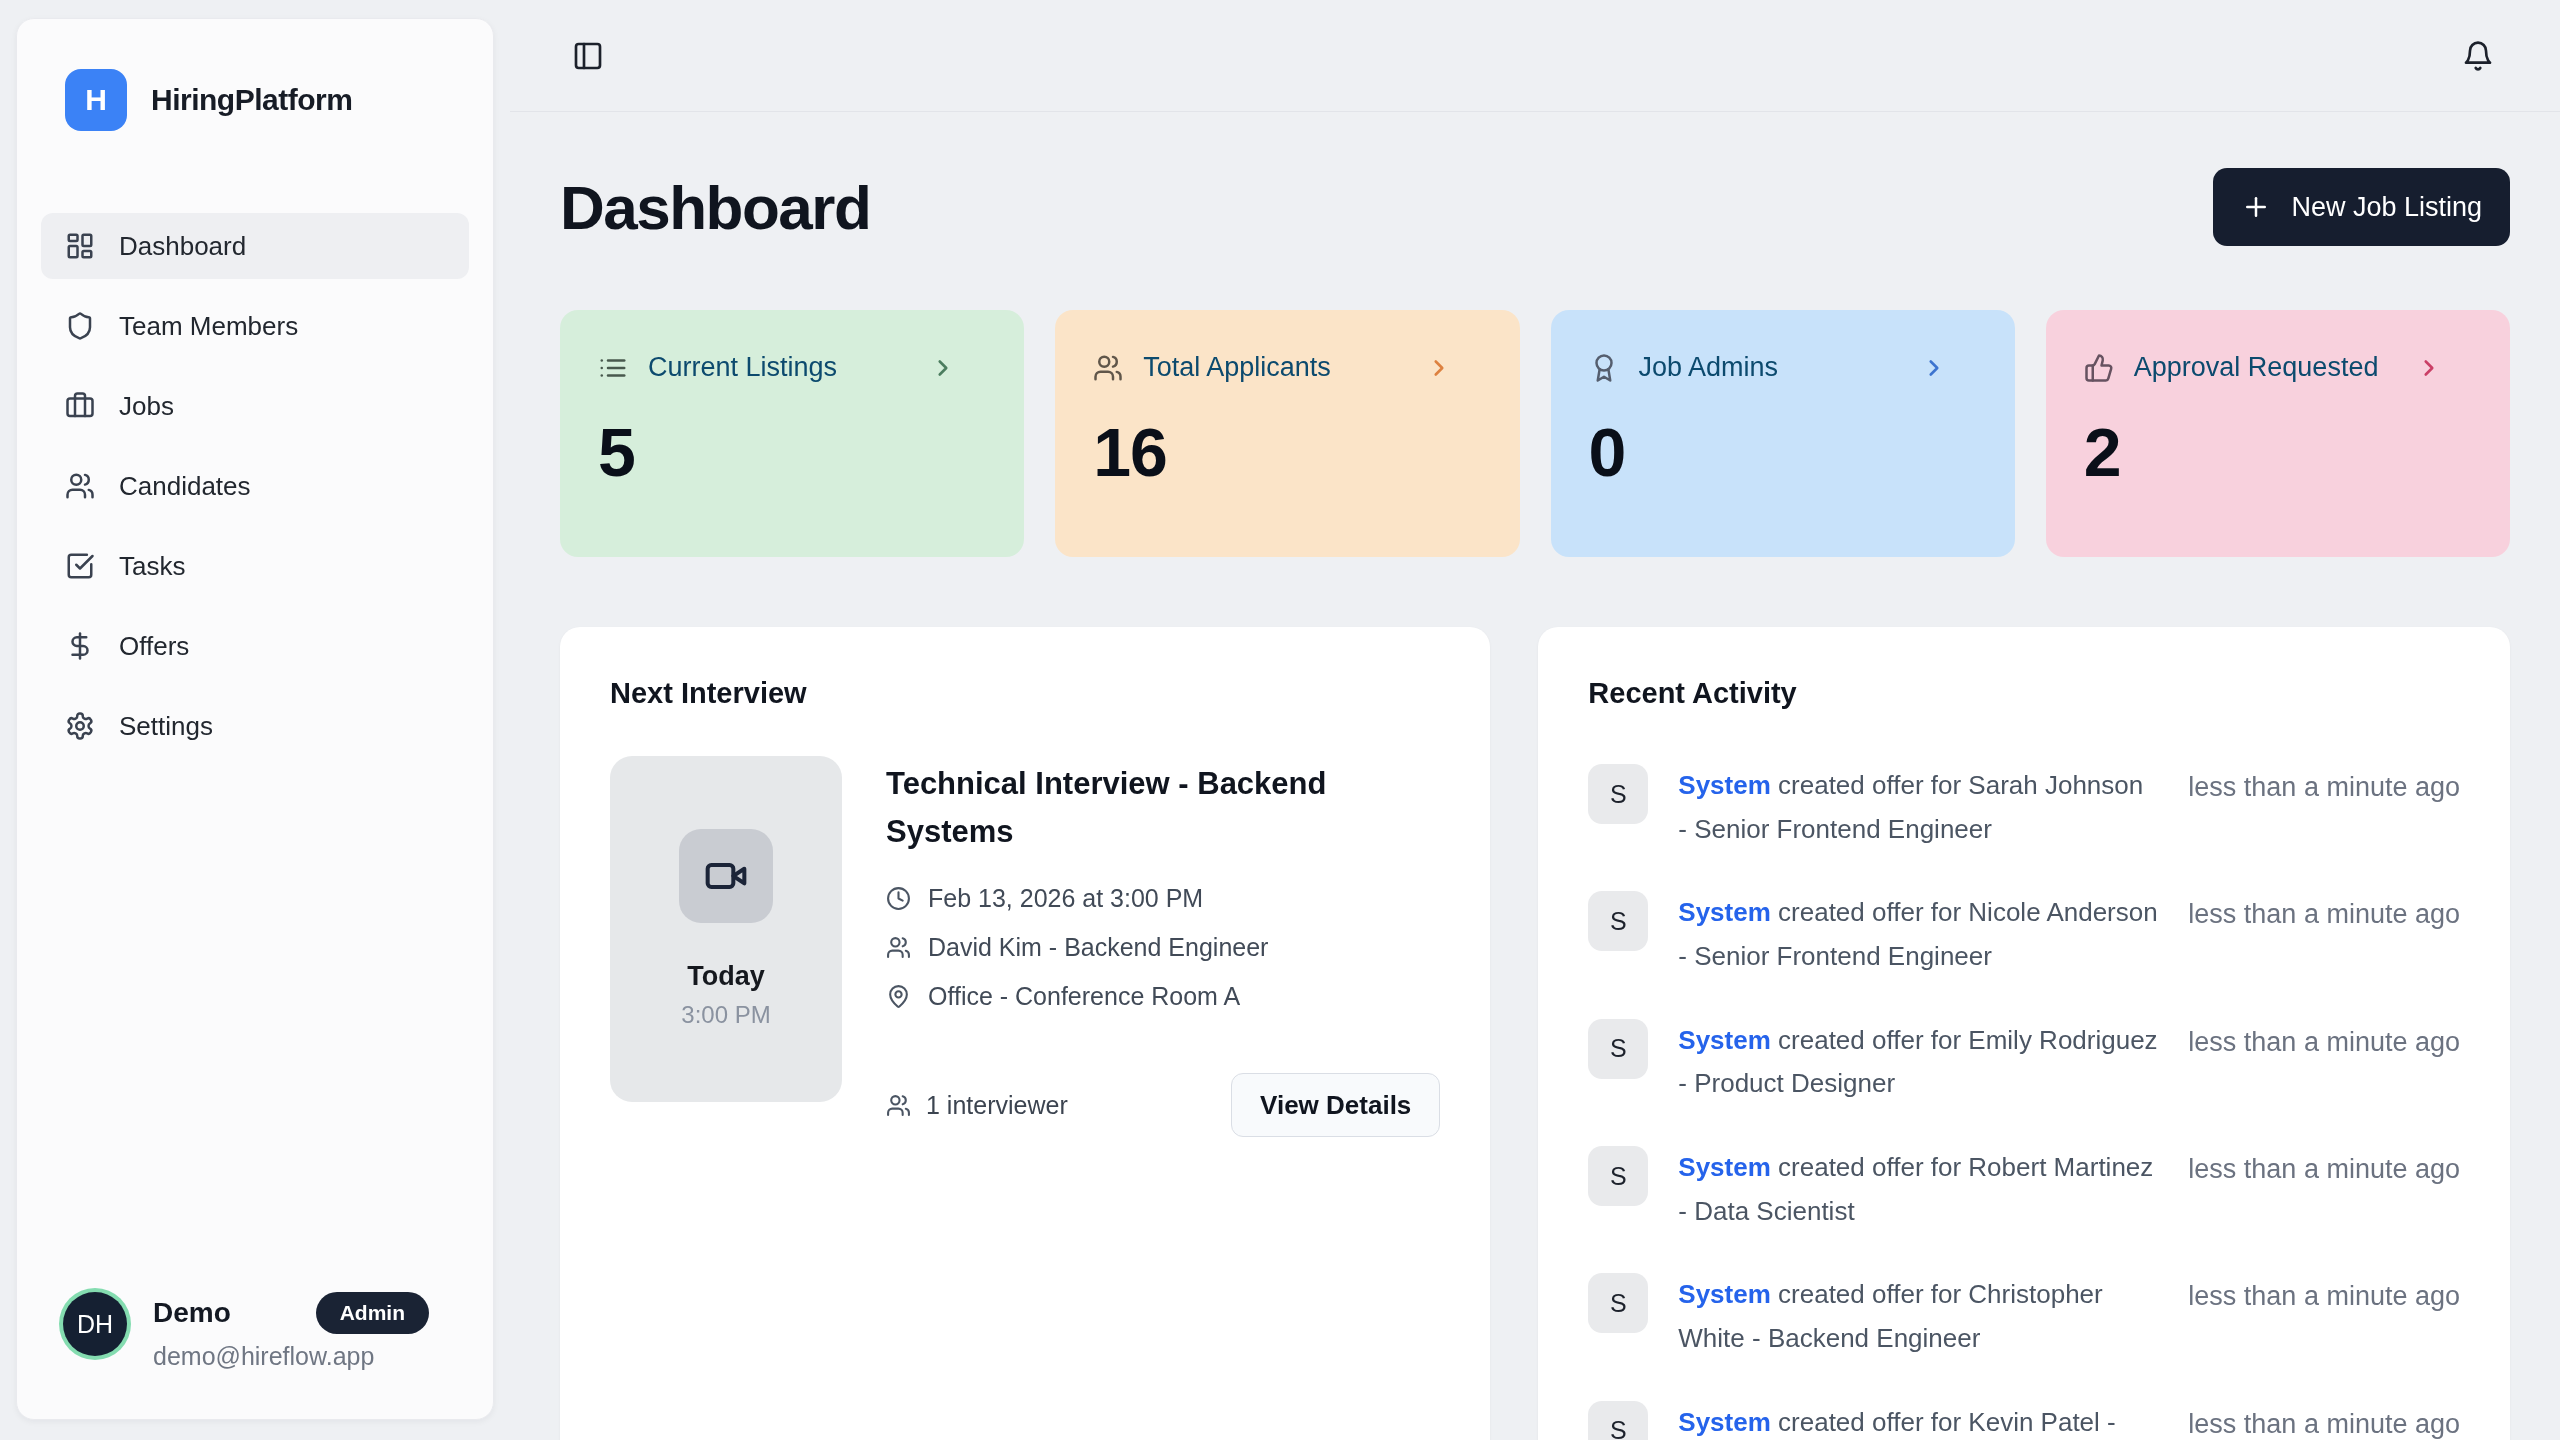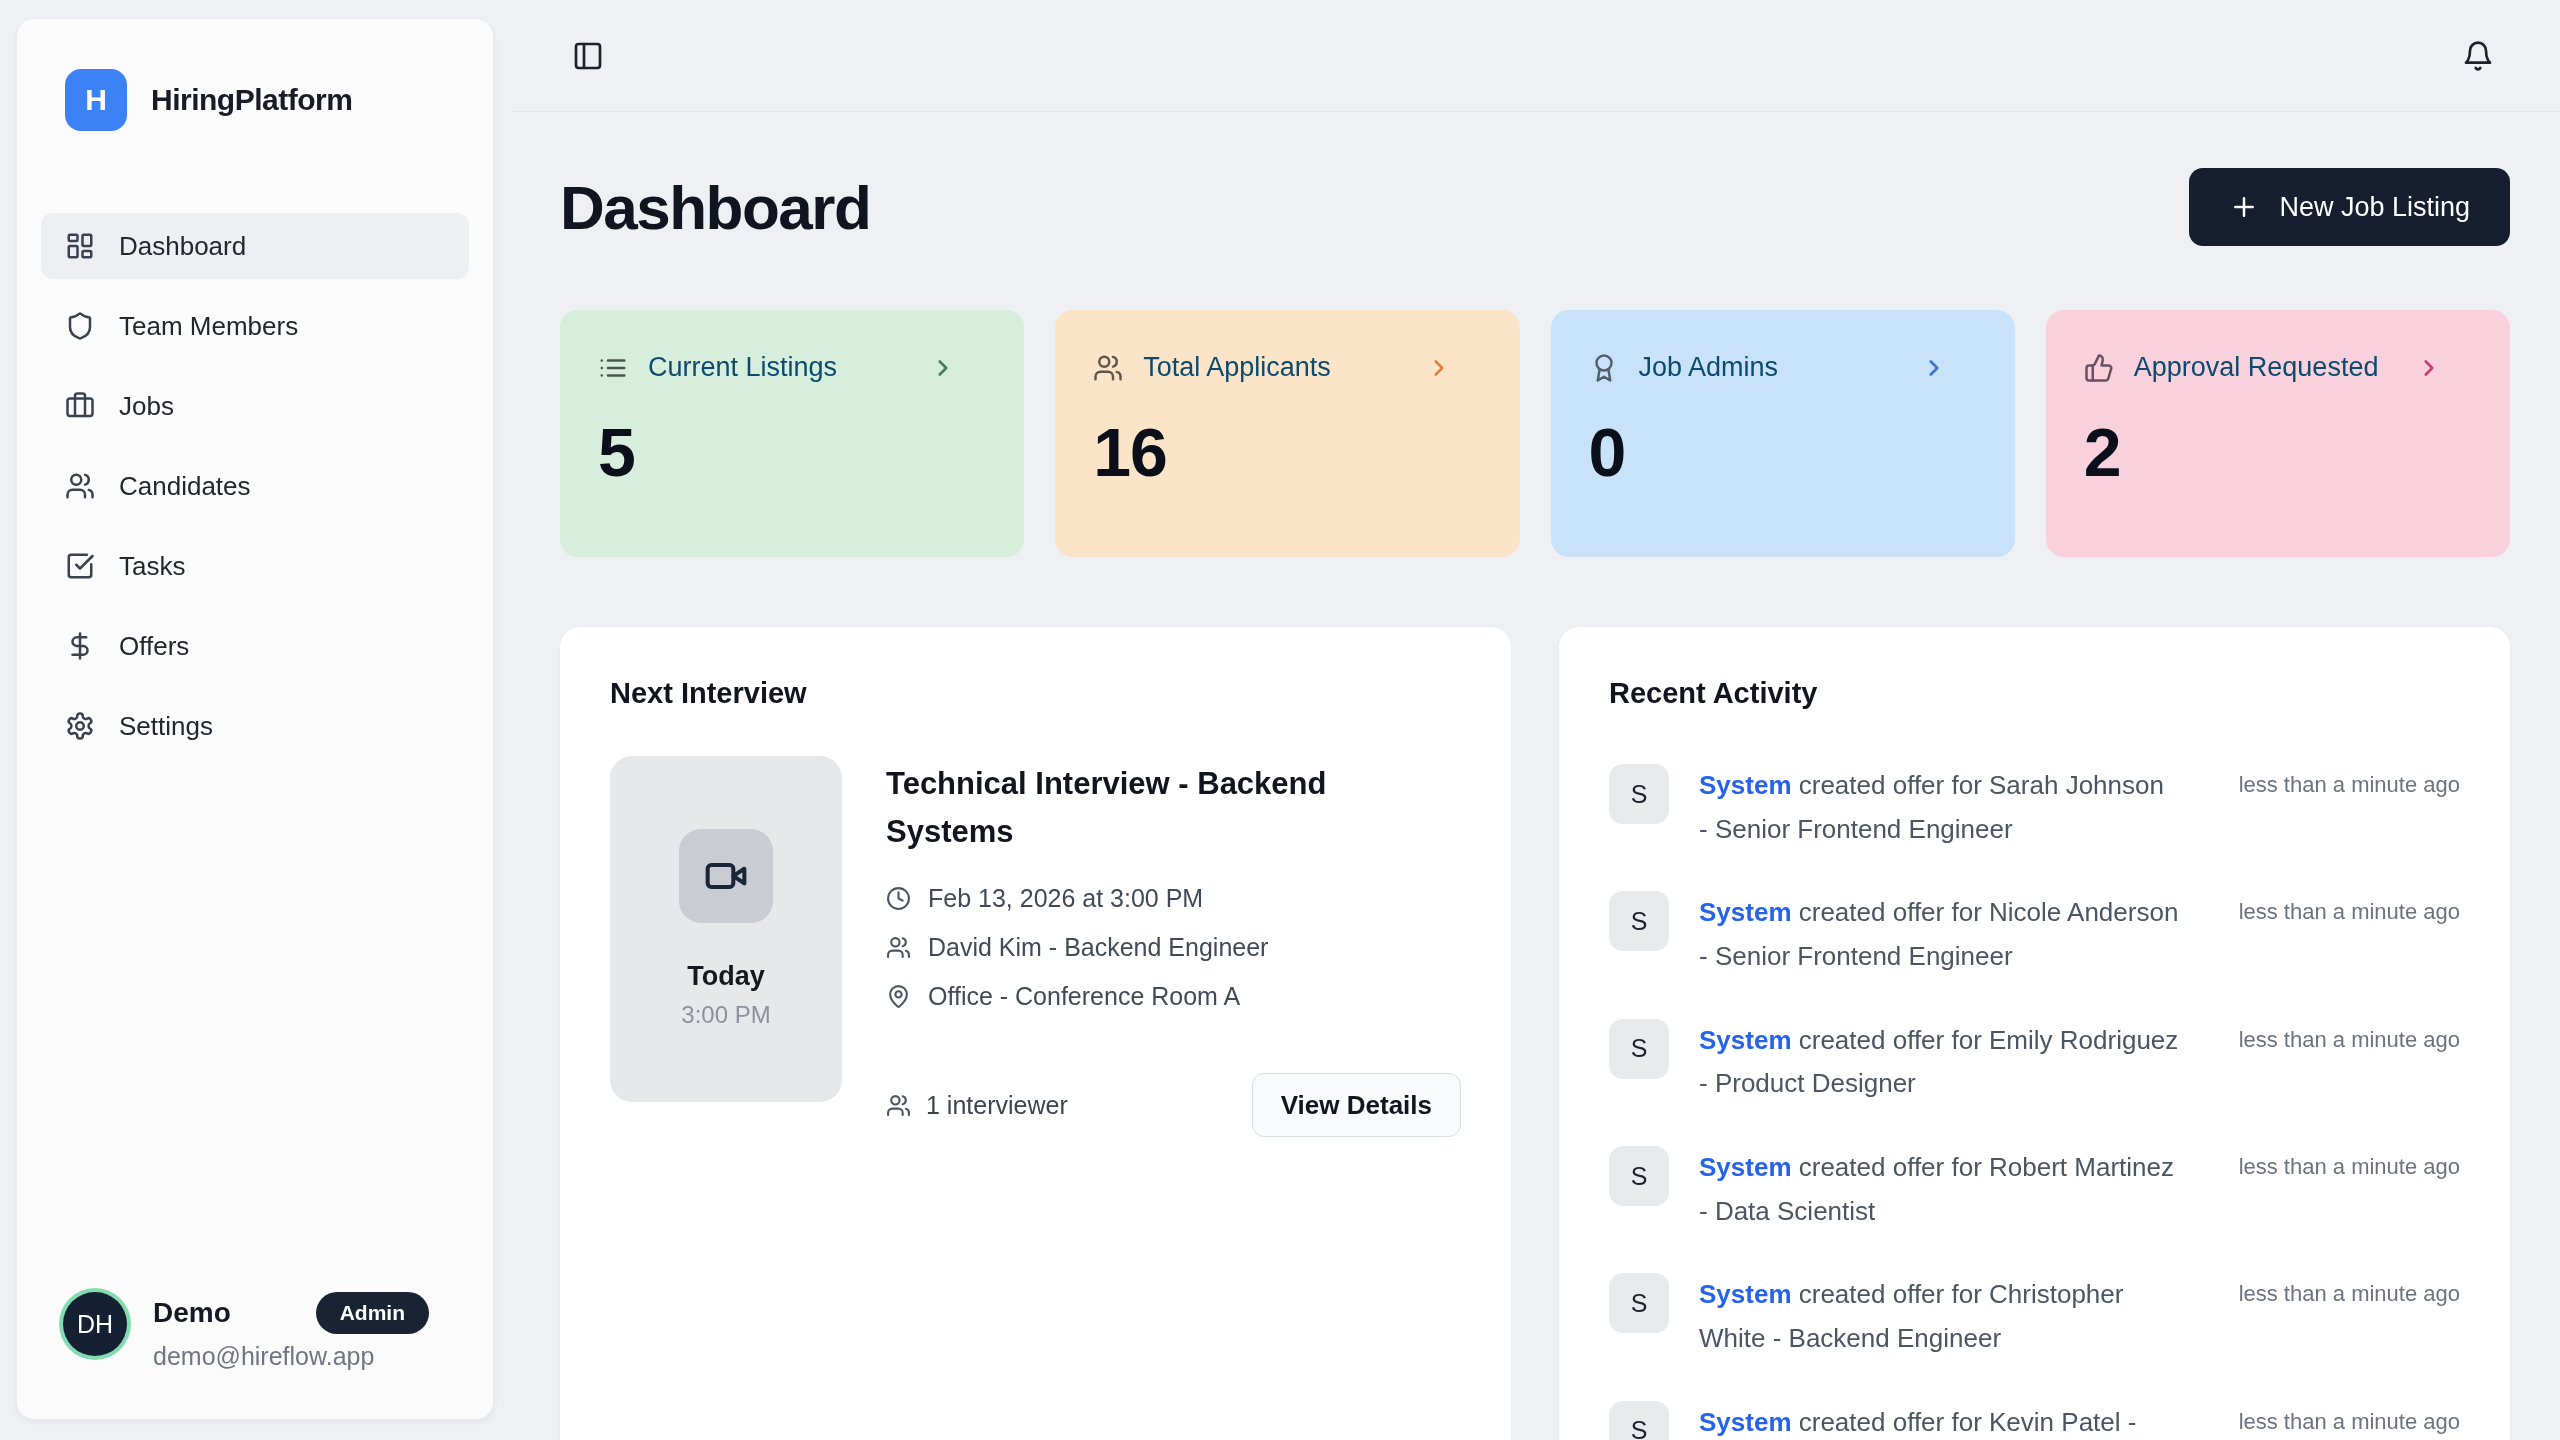--- a/index.html
+++ b/index.html
@@ -33,21 +33,21 @@
   
   .main { margin-left:510px; height:1440px; }
   .topbar { height:112px; border-bottom:1px solid #e2e4e9; display:flex; align-items:center;
             justify-content:space-between; padding:0 66px 0 62px; }
   .icon-btn { background:none; border:none; cursor:pointer; color:#1c212b; }
   .icon-btn svg { width:32px; height:32px; }
   .content { padding:56px 50px 0 50px; }
   .page-head { display:flex; align-items:center; justify-content:space-between; }
   .page-title { font-size:62px; font-weight:800; letter-spacing:-1.5px; color:#10151f; }
   .new-job-btn { display:flex; align-items:center; gap:20px; background:#161e2f; color:#fff; border:none;
-                 height:78px; padding:0 40px; border-radius:14px; font-size:27px; font-weight:500;
+                 height:78px; padding:0 28px; border-radius:14px; font-size:27px; font-weight:500;
                  font-family:inherit; cursor:pointer; }
   .new-job-btn svg { width:30px; height:30px; }
 
   
   .stats { display:grid; grid-template-columns:repeat(4,1fr); gap:31px; margin-top:64px; }
   .stat-card { border-radius:18px; height:247px; padding:42px 38px; cursor:pointer; }
   .stat-head { display:flex; align-items:center; gap:20px; }
   .stat-head svg { width:30px; height:30px; flex:0 0 auto; }
   .stat-label { font-size:27px; font-weight:500; color:#0c4a6e; flex:1; }
   .stat-chevron { margin-right:30px; }
@@ -83,21 +83,21 @@
   .view-details-btn { height:64px; padding:0 28px; border-radius:12px; border:1px solid #dadee5;
                       background:#f8fafc; font-size:26px; font-weight:600; color:#10151f;
                       font-family:inherit; cursor:pointer; }
 
   .activity-list { margin-top:54px; display:flex; flex-direction:column; gap:40px; }
   .activity-item { display:flex; gap:30px; align-items:flex-start; }
   .act-avatar { width:60px; height:60px; border-radius:14px; background:#e9eaec; flex:0 0 auto;
                 display:flex; align-items:center; justify-content:center; font-size:25px; color:#1d222c; }
   .act-text { width:480px; font-size:26px; line-height:1.68; color:#4b5563; }
   .act-actor { color:#2563eb; font-weight:600; cursor:pointer; }
-  .act-time { margin-left:auto; font-size:22px; color:#6b7280; white-space:nowrap; padding-top:8px; }
+  .act-time { margin-left:auto; font-size:27px; color:#6b7280; white-space:nowrap; padding-top:8px; }
 </style>
 </head>
 <body>
 
 <aside class="sidebar">
   <div class="brand">
     <div class="brand-logo">H</div>
     <div class="brand-name">HiringPlatform</div>
   </div>
 

